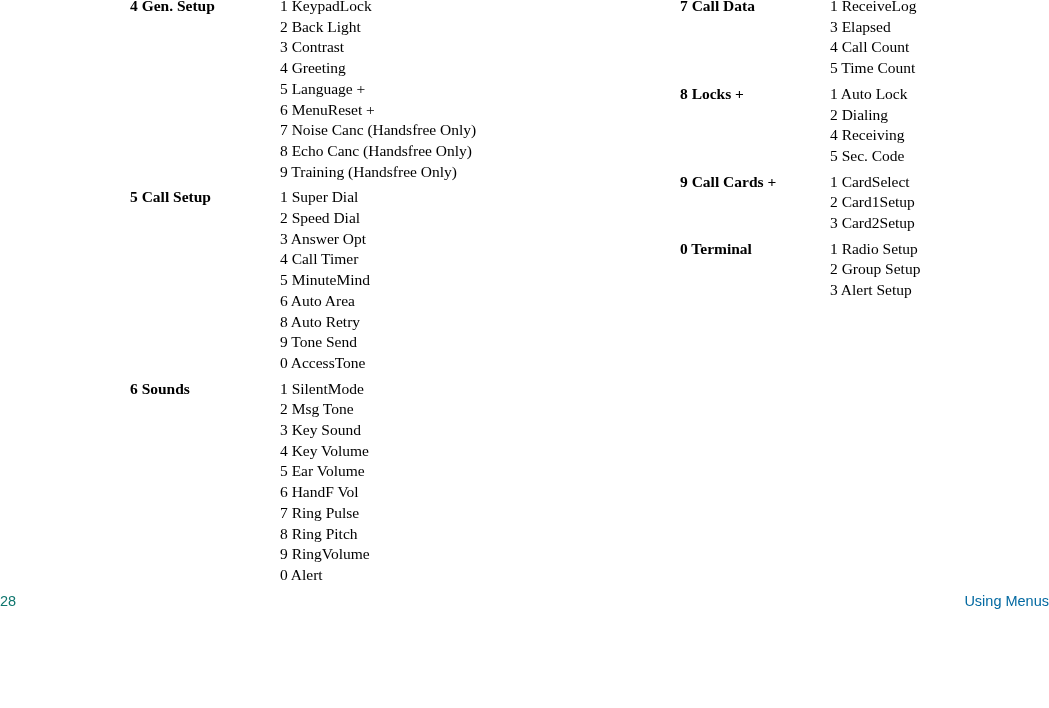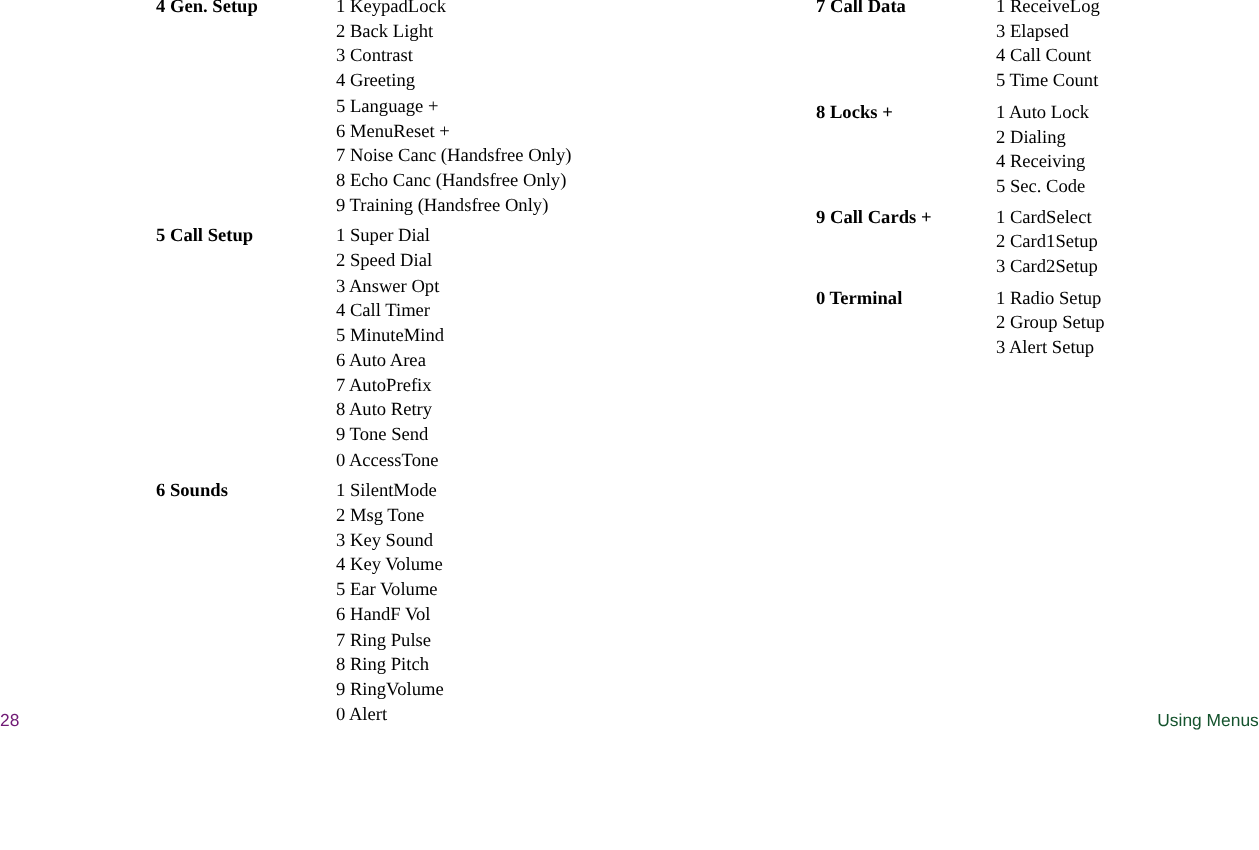--- a/index.html
+++ b/index.html
@@ -78,30 +78,30 @@
     width: 1049px;
     height: 30px;
   }
   .footer-page-number {
     position: absolute;
     left: 0px;
     bottom: 2px;
     font-family: "Liberation Sans", "DejaVu Sans", sans-serif;
     font-size: 14.5px;
     line-height: 18px;
-    color: #701a75;
+    color: #0f766e;
   }
   .footer-section-title {
     position: absolute;
     right: 0px;
     bottom: 2px;
     font-family: "Liberation Sans", "DejaVu Sans", sans-serif;
     font-size: 14.5px;
     line-height: 18px;
-    color: #14532d;
+    color: #0369a1;
     white-space: nowrap;
   }
 </style>
 </head>
 <body>
 
 <div class="page">
 
   <div class="columns">
 
@@ -122,21 +122,20 @@
         </div>
         <div class="menu-group">
           <div class="group-title">5 Call Setup</div>
           <ul class="group-items">
             <li>1 Super Dial</li>
             <li>2 Speed Dial</li>
             <li>3 Answer Opt</li>
             <li>4 Call Timer</li>
             <li>5 MinuteMind</li>
             <li>6 Auto Area</li>
-            <li>7 AutoPrefix</li>
             <li>8 Auto Retry</li>
             <li>9 Tone Send</li>
             <li>0 AccessTone</li>
           </ul>
         </div>
         <div class="menu-group">
           <div class="group-title">6 Sounds</div>
           <ul class="group-items">
             <li>1 SilentMode</li>
             <li>2 Msg Tone</li>

